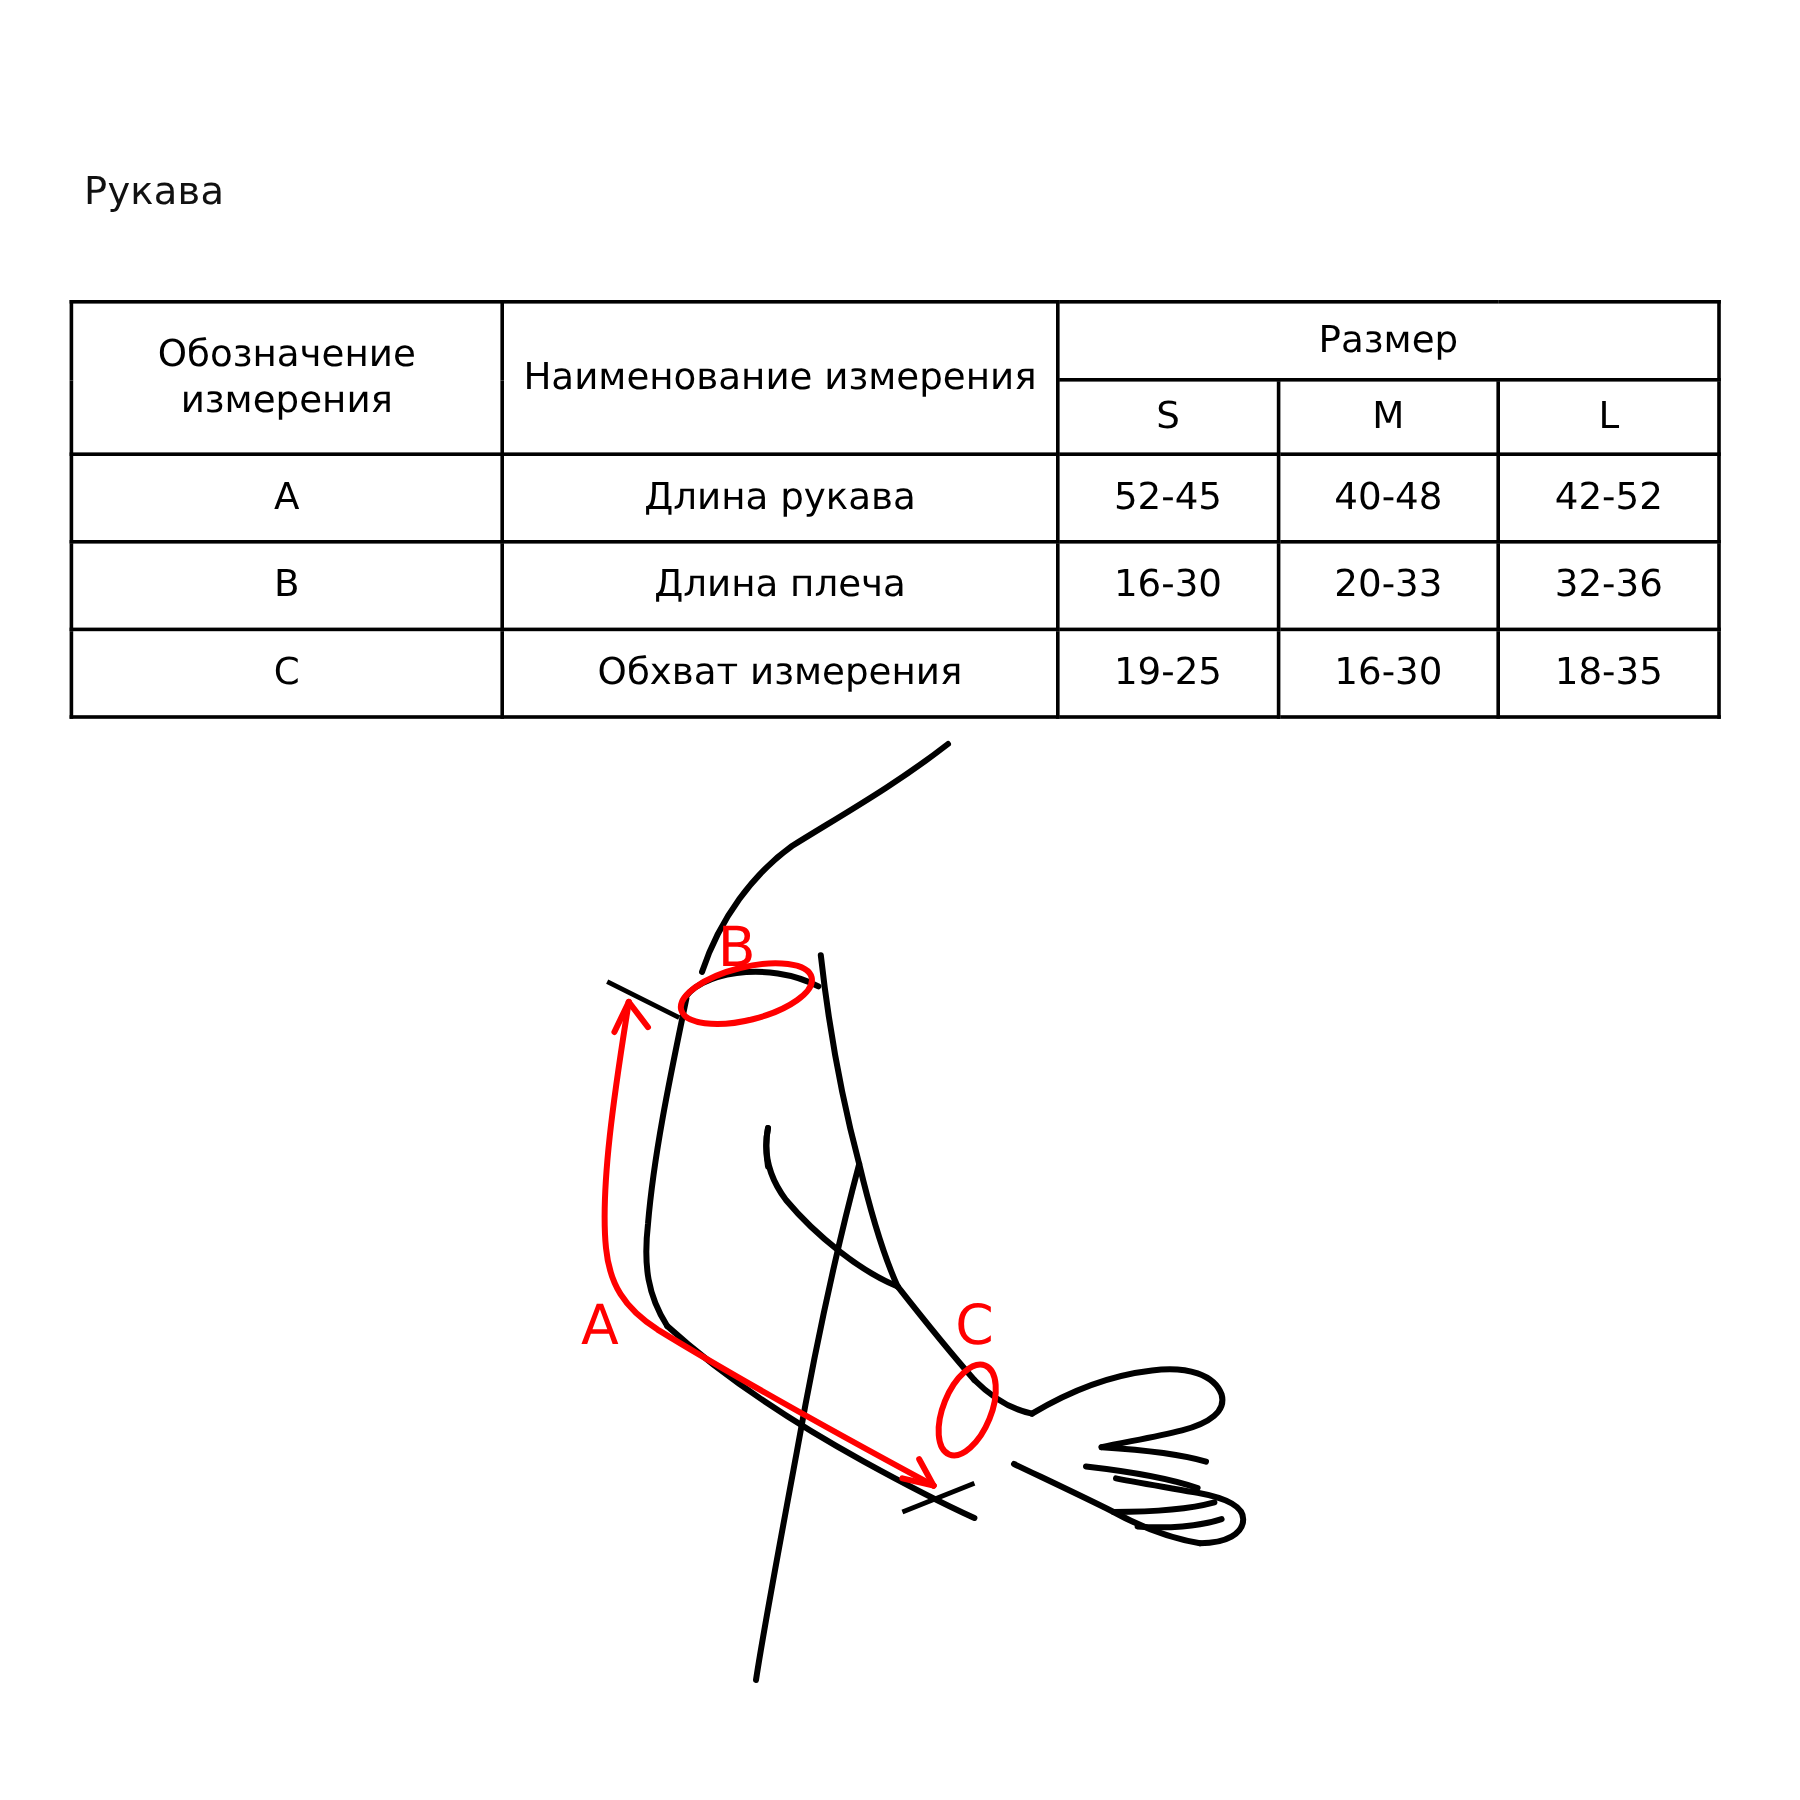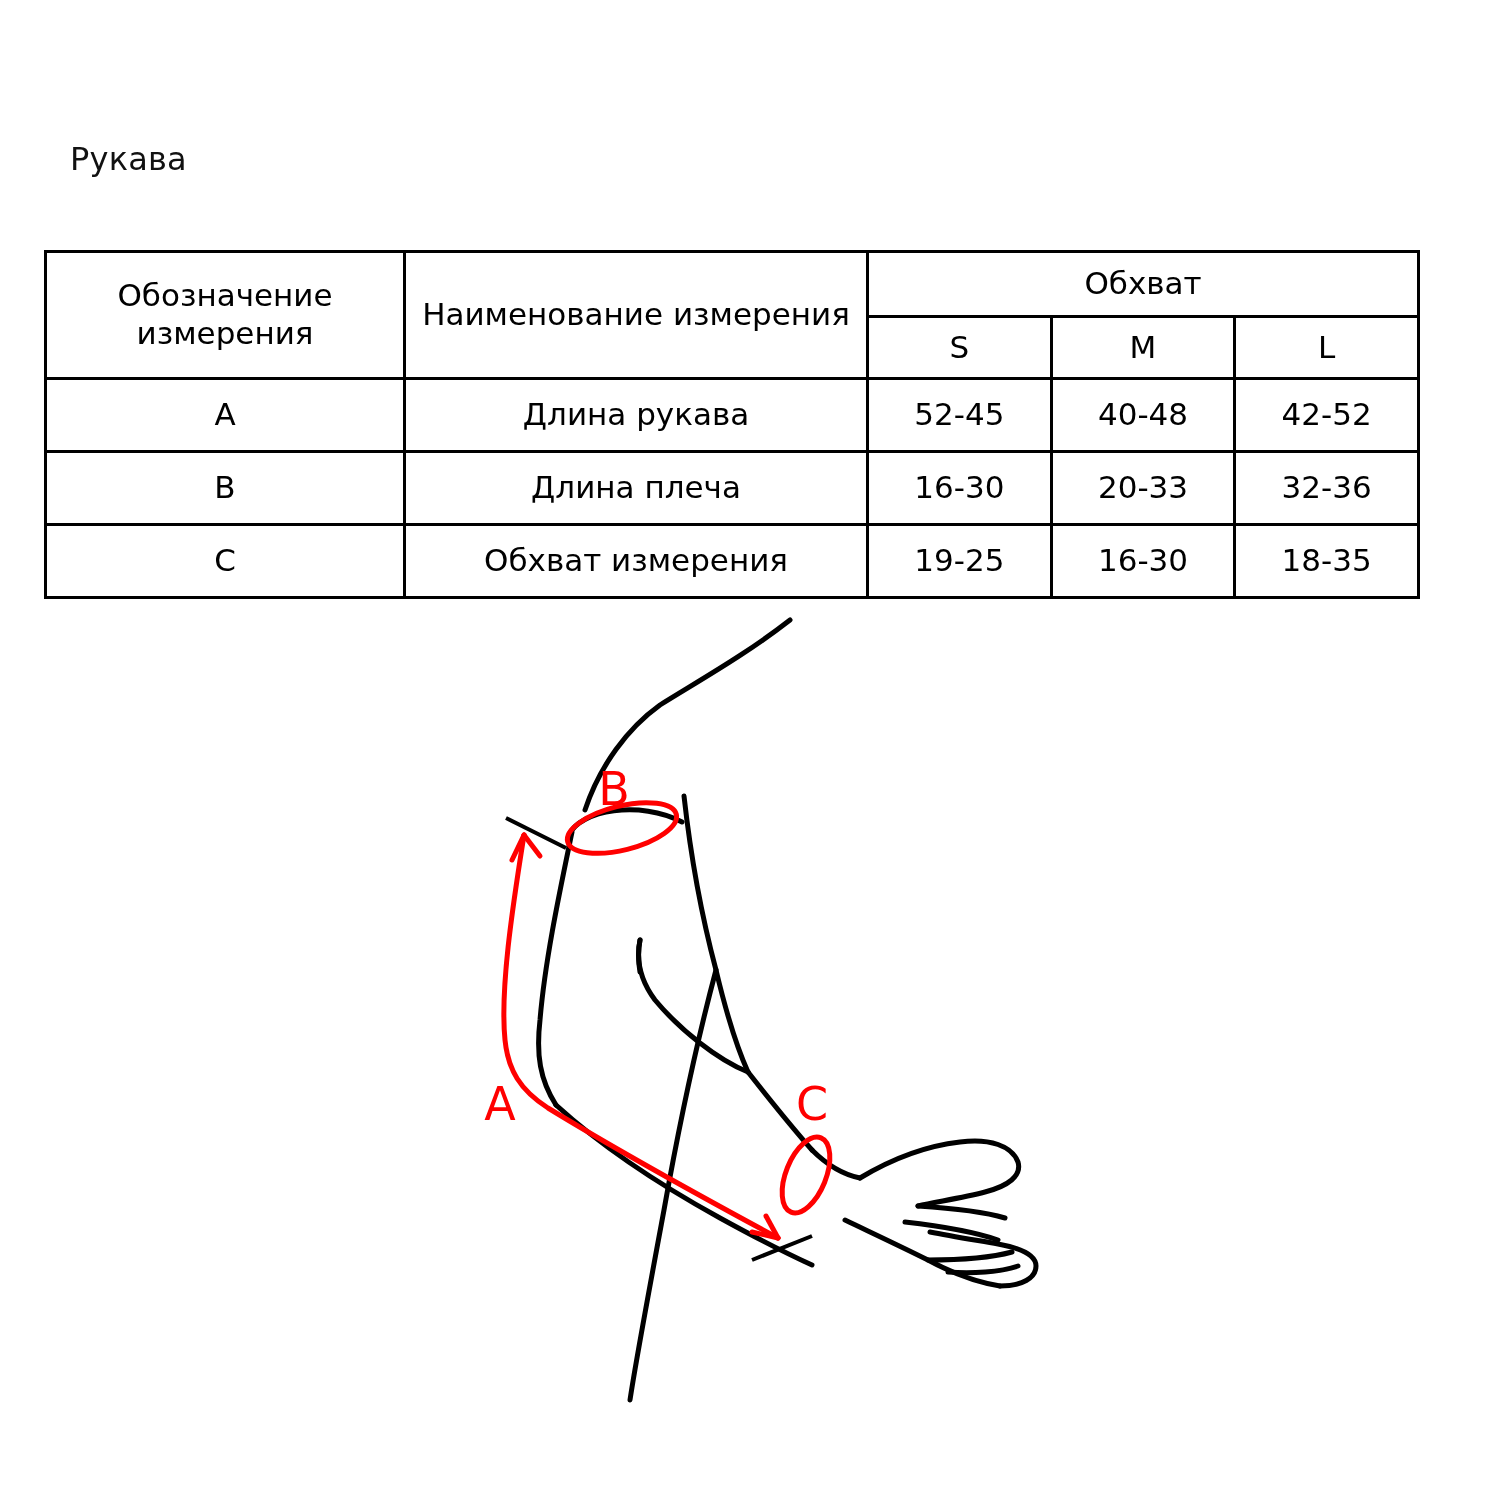--- a/index.html
+++ b/index.html
@@ -23,21 +23,21 @@
   .title {
     position: absolute;
     left: 70px;
     top: 140px;
     font-size: 32px;
     color: #111111;
     letter-spacing: 0.2px;
   }
   table.size-table {
     position: absolute;
-    left: 44px;
+    left: 58px;
     top: 250px;
     width: 1376px;
     border-collapse: collapse;
     table-layout: fixed;
   }
   table.size-table td,
   table.size-table th {
     border: 3px solid #000000;
     text-align: center;
     font-weight: normal;
@@ -76,21 +76,21 @@
 
 <div class="page">
 
   <div class="title">Рукава</div>
 
   <table class="size-table">
     <tbody>
       <tr>
         <td class="col-a hdr-tall" rowspan="2">Обозначение измерения</td>
         <td class="col-b hdr-tall" rowspan="2">Наименование измерения</td>
-        <td colspan="3">Обхват</td>
+        <td colspan="3">Размер</td>
       </tr>
       <tr class="hdr-sub">
         <td class="col-s">S</td>
         <td class="col-m">M</td>
         <td class="col-l">L</td>
       </tr>
       <tr class="body-row">
         <td>A</td>
         <td>Длина рукава</td>
         <td>52-45</td>

